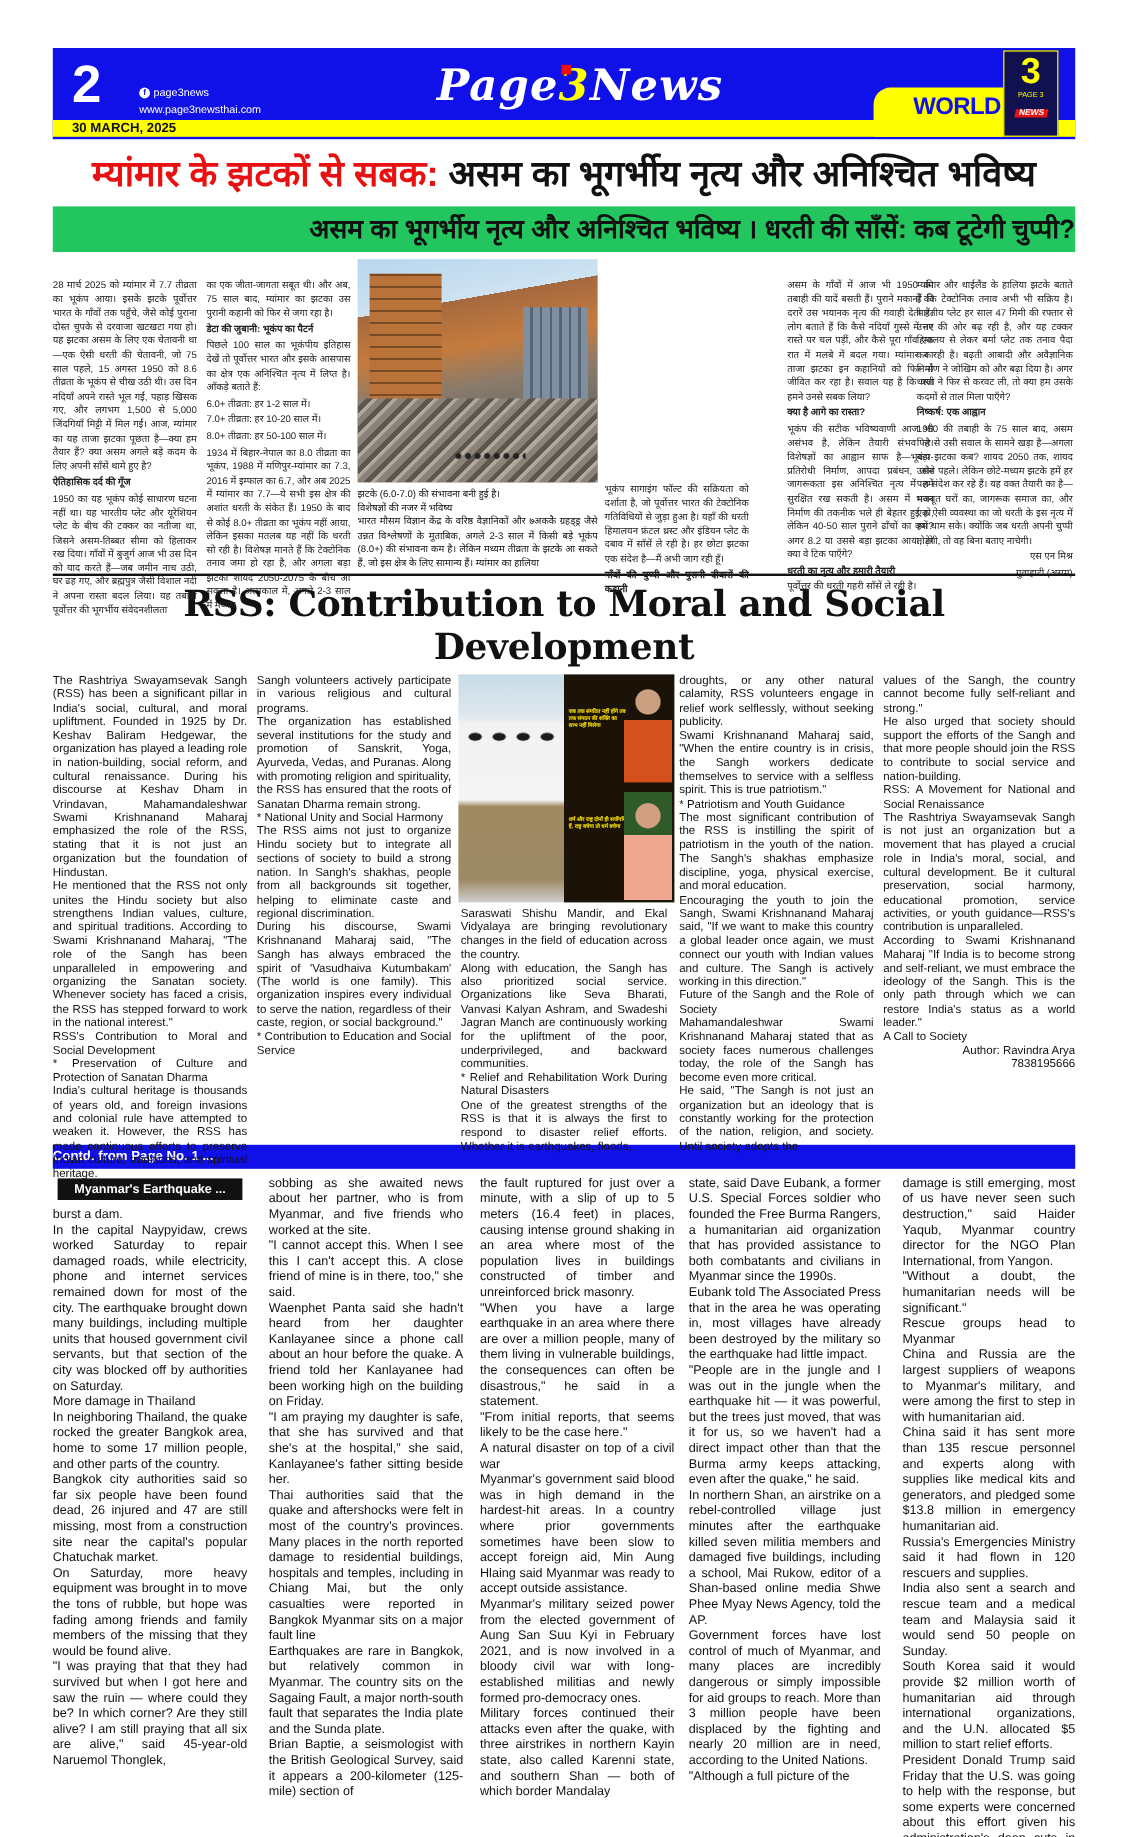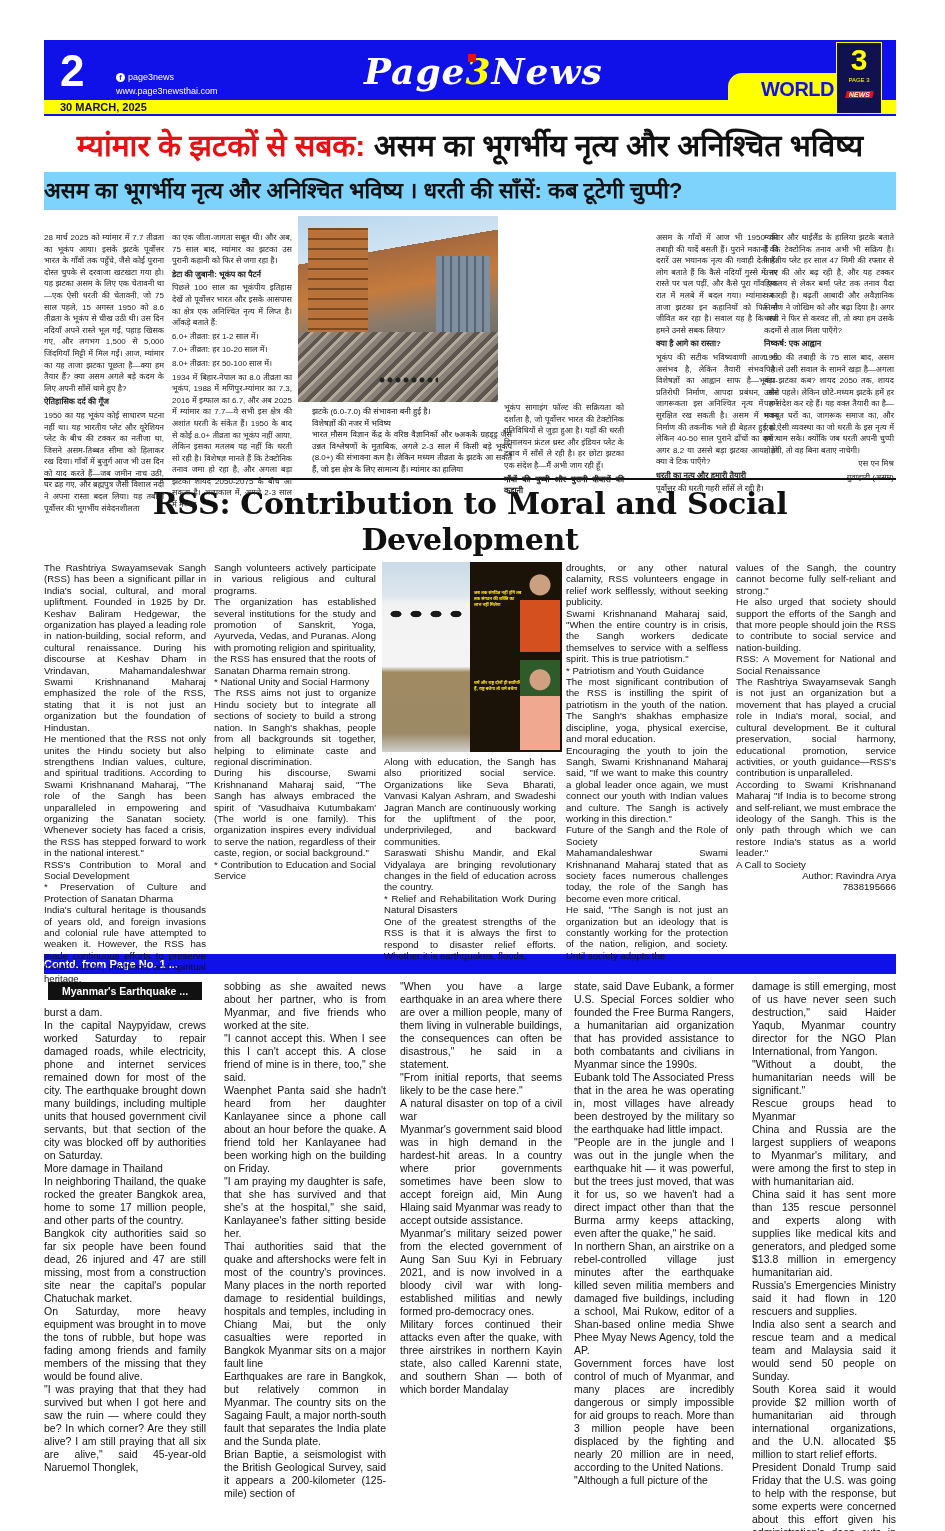--- a/index.html
+++ b/index.html
@@ -22,34 +22,34 @@
   .masthead .section { position: absolute; right: 62px; top: 38px; font-size: 20px; font-weight: bold; color: #1010e8; font-family: "Liberation Sans", sans-serif; letter-spacing: -0.5px; }
   .masthead .badge { position: absolute; right: 14px; top: 2px; width: 46px; height: 72px; background: #111150; border: 1px solid #ffff00; text-align: center; }
   .masthead .badge .b3 { font-size: 30px; font-weight: bold; color: #ffff00; line-height: 34px; display: block; }
   .masthead .badge .bp { font-size: 6px; color: #ffff00; display: block; }
   .masthead .badge .bn { font-size: 7px; color: #fff; background: #e81010; display: inline-block; padding: 0 3px; transform: skewX(-12deg); margin-top: 2px; font-weight: bold; }
 
   
   .hindi-headline { margin-top: 10px; text-align: center; font-size: 30px; font-weight: bold; line-height: 40px; white-space: nowrap; }
   .hindi-headline .red { color: #e81010; }
   .hindi-headline .black { color: #111; margin-top: 37px; }
-  .hindi-sub { margin-top: 6px; background: #7dd3fc; text-align: left; font-size: 22px; font-weight: bold; line-height: 38px; height: 38px; white-space: nowrap; }
+  .hindi-sub { margin-top: 6px; background: #22c55e; text-align: right; font-size: 22px; font-weight: bold; line-height: 38px; height: 38px; white-space: nowrap; }
 
   
   .hindi-article { position: relative; margin-top: 6px; height: 262px; }
   .hcol { position: absolute; top: 16px; font-size: 8px; line-height: 11.6px; text-align: justify; color: #222; }
   .hcol p { margin-bottom: 2px; }
   .hcol .sh { font-weight: bold; margin: 2px 0; }
   .photo-quake { position: absolute; left: 254px; top: 0; width: 200px; height: 186px; overflow: hidden;
     background: linear-gradient(170deg, #b7d6ee 0%, #cfe3f2 22%, #a5693f 22%, #c57b3d 40%, #8b7b6b 55%, #6e6e66 70%, #9a9088 85%, #5a6a58 100%); }
   .photo-quake .bldg { position: absolute; left: 10px; top: 12px; width: 60px; height: 110px; background: repeating-linear-gradient(0deg, #b9733a 0 8px, #7a4a22 8px 10px); }
   .photo-quake .bldg2 { position: absolute; right: 8px; top: 40px; width: 54px; height: 90px; background: repeating-linear-gradient(90deg, #7f8fa0 0 6px, #566575 6px 8px); }
   .photo-quake .rubble { position: absolute; left: 0; right: 0; bottom: 0; height: 70px; background: repeating-linear-gradient(135deg, #8a8278 0 5px, #5c564e 5px 9px, #b0a898 9px 12px); }
   .photo-quake .people { position: absolute; left: 80px; bottom: 14px; width: 60px; height: 16px; background: radial-gradient(circle, #222 0 2px, transparent 3px) 0 0/8px 16px; }
-  .hcaption { position: absolute; left: 268px; top: 190px; width: 200px; font-size: 8px; line-height: 11.6px; }
+  .hcaption { position: absolute; left: 254px; top: 190px; width: 200px; font-size: 8px; line-height: 11.6px; }
   .rule { border-top: 2px solid #111; }
 
   
   .rss-title { font-family: "DejaVu Serif", serif; font-size: 30px; font-weight: bold; text-align: center; margin-top: 6px; line-height: 36px; letter-spacing: -0.3px; }
   .rss-body { position: relative; height: 390px; margin-top: 2px; }
   .ecol { position: absolute; top: 2px; font-size: 9.6px; line-height: 11.4px; text-align: justify; color: #111; font-family: "Liberation Sans", sans-serif; }
   .ecol p { margin-bottom: 0; }
   .rss-photo { position: absolute; left: 338px; top: 2px; width: 180px; height: 190px; display: flex; }
   .rss-photo .left { width: 88px; height: 100%; background: linear-gradient(180deg, #c8dbe8 0%, #dfe7ee 18%, #f2f2f2 22%, #f4f4f4 55%, #a08a62 58%, #9c8a66 90%, #cfcfcf 100%); position: relative; }
   .rss-photo .left .caps { position: absolute; left: 4px; top: 46px; width: 80px; height: 12px; background: radial-gradient(ellipse, #1b1b1b 0 5px, transparent 6px) 0 0/20px 12px; }
@@ -168,22 +168,22 @@
           <div class="caps"></div>
         </div>
       <div class="right">
         <div class="q1">जब तक संगठित नहीं होंगे तब तक संगठन की शक्ति का लाभ नहीं मिलेगा</div>
         <div class="fig1"></div>
         <div class="q2">धर्म और राष्ट्र दोनों ही सर्वोपरि हैं, राष्ट्र बचेगा तो धर्म बचेगा</div>
         <div class="fig2"></div>
       </div>
     </div>
     <div class="ecol" style="left:340px; top:196px; width:172px;">
+      <p>Saraswati Shishu Mandir, and Ekal Vidyalaya are bringing revolutionary changes in the field of education across the country.</p>
       <p>Along with education, the Sangh has also prioritized social service. Organizations like Seva Bharati, Vanvasi Kalyan Ashram, and Swadeshi Jagran Manch are continuously working for the upliftment of the poor, underprivileged, and backward communities.</p>
-      <p>Saraswati Shishu Mandir, and Ekal Vidyalaya are bringing revolutionary changes in the field of education across the country.</p>
       <p>* Relief and Rehabilitation Work During Natural Disasters</p>
       <p>One of the greatest strengths of the RSS is that it is always the first to respond to disaster relief efforts. Whether it is earthquakes, floods,</p>
     </div>
     <div class="ecol" style="left:522px; width:162px;">
       <p>droughts, or any other natural calamity, RSS volunteers engage in relief work selflessly, without seeking publicity.</p>
       <p>Swami Krishnanand Maharaj said, "When the entire country is in crisis, the Sangh workers dedicate themselves to service with a selfless spirit. This is true patriotism."</p>
       <p>* Patriotism and Youth Guidance</p>
       <p>The most significant contribution of the RSS is instilling the spirit of patriotism in the youth of the nation. The Sangh's shakhas emphasize discipline, yoga, physical exercise, and moral education.</p>
       <p>Encouraging the youth to join the Sangh, Swami Krishnanand Maharaj said, "If we want to make this country a global leader once again, we must connect our youth with Indian values and culture. The Sangh is actively working in this direction."</p>
       <p>Future of the Sangh and the Role of Society</p>
@@ -218,20 +218,21 @@
     <div class="mcol" style="left:180px; top:0; width:162px;">
       <p>sobbing as she awaited news about her partner, who is from Myanmar, and five friends who worked at the site.</p>
       <p>"I cannot accept this. When I see this I can't accept this. A close friend of mine is in there, too," she said.</p>
       <p>Waenphet Panta said she hadn't heard from her daughter Kanlayanee since a phone call about an hour before the quake. A friend told her Kanlayanee had been working high on the building on Friday.</p>
       <p>"I am praying my daughter is safe, that she has survived and that she's at the hospital," she said, Kanlayanee's father sitting beside her.</p>
       <p>Thai authorities said that the quake and aftershocks were felt in most of the country's provinces. Many places in the north reported damage to residential buildings, hospitals and temples, including in Chiang Mai, but the only casualties were reported in Bangkok Myanmar sits on a major fault line</p>
       <p>Earthquakes are rare in Bangkok, but relatively common in Myanmar. The country sits on the Sagaing Fault, a major north-south fault that separates the India plate and the Sunda plate.</p>
       <p>Brian Baptie, a seismologist with the British Geological Survey, said it appears a 200-kilometer (125-mile) section of</p>
     </div>
     <div class="mcol" style="left:356px; top:0; width:162px;">
+      <p>the fault ruptured for just over a minute, with a slip of up to 5 meters (16.4 feet) in places, causing intense ground shaking in an area where most of the population lives in buildings constructed of timber and unreinforced brick masonry.</p>
       <p>"When you have a large earthquake in an area where there are over a million people, many of them living in vulnerable buildings, the consequences can often be disastrous," he said in a statement.</p>
       <p>"From initial reports, that seems likely to be the case here."</p>
       <p>A natural disaster on top of a civil war</p>
       <p>Myanmar's government said blood was in high demand in the hardest-hit areas. In a country where prior governments sometimes have been slow to accept foreign aid, Min Aung Hlaing said Myanmar was ready to accept outside assistance.</p>
       <p>Myanmar's military seized power from the elected government of Aung San Suu Kyi in February 2021, and is now involved in a bloody civil war with long-established militias and newly formed pro-democracy ones.</p>
       <p>Military forces continued their attacks even after the quake, with three airstrikes in northern Kayin state, also called Karenni state, and southern Shan — both of which border Mandalay</p>
     </div>
     <div class="mcol" style="left:530px; top:0; width:160px;">
       <p>state, said Dave Eubank, a former U.S. Special Forces soldier who founded the Free Burma Rangers, a humanitarian aid organization that has provided assistance to both combatants and civilians in Myanmar since the 1990s.</p>
       <p>Eubank told The Associated Press that in the area he was operating in, most villages have already been destroyed by the military so the earthquake had little impact.</p>

